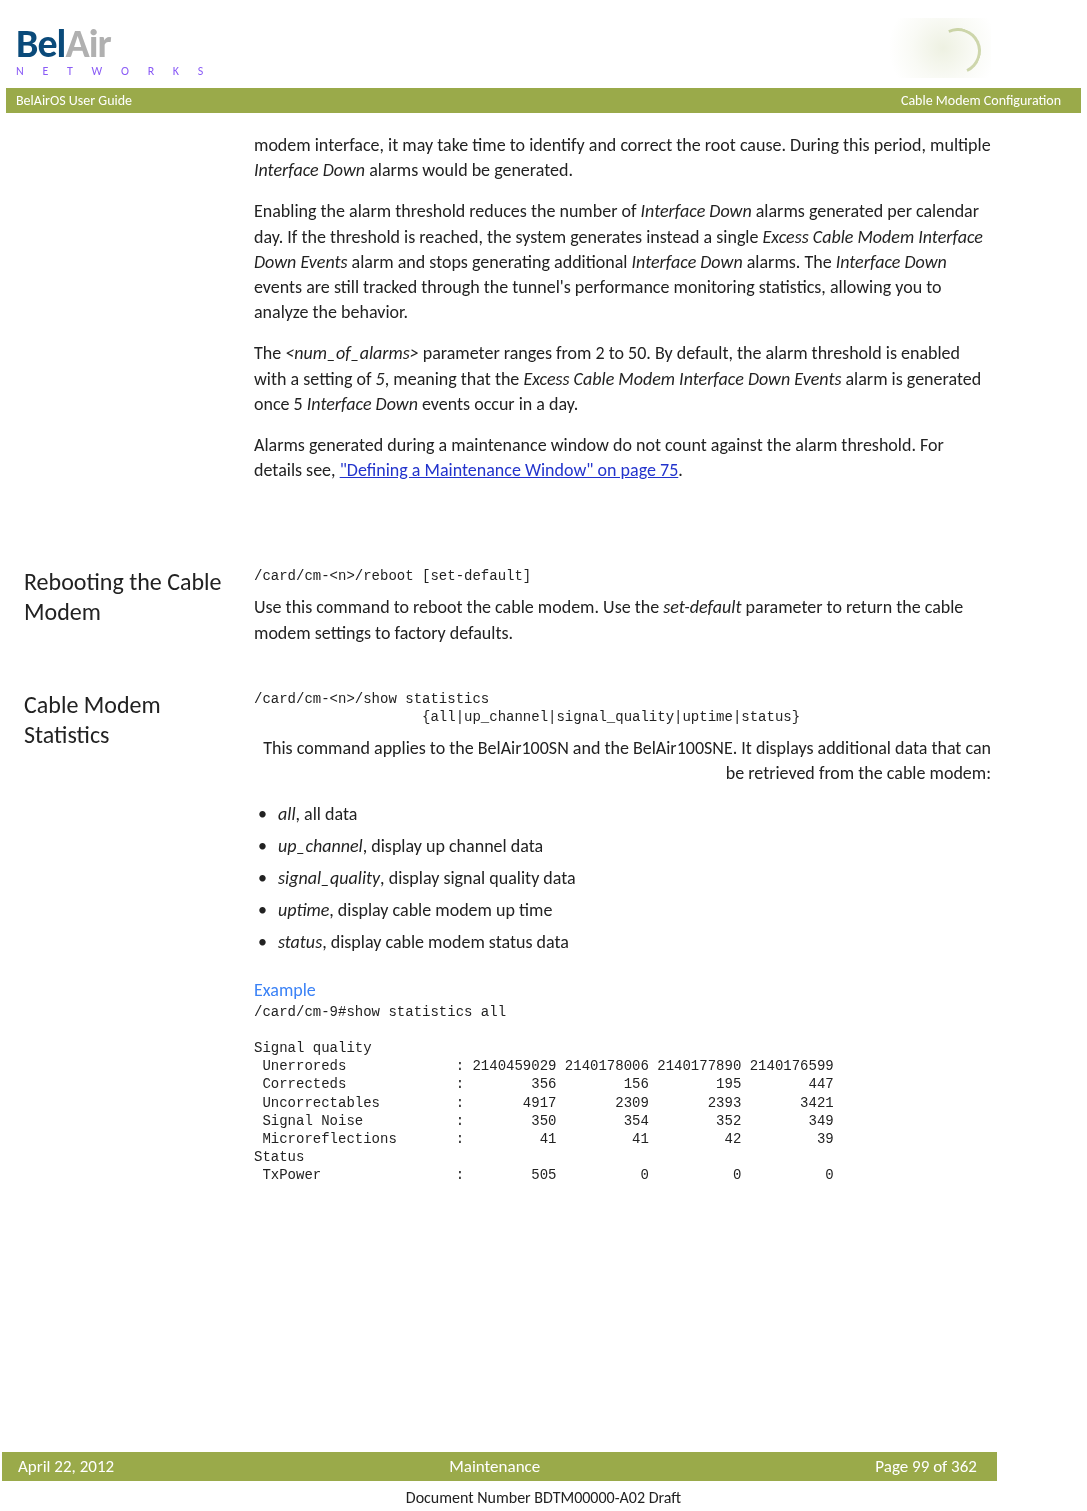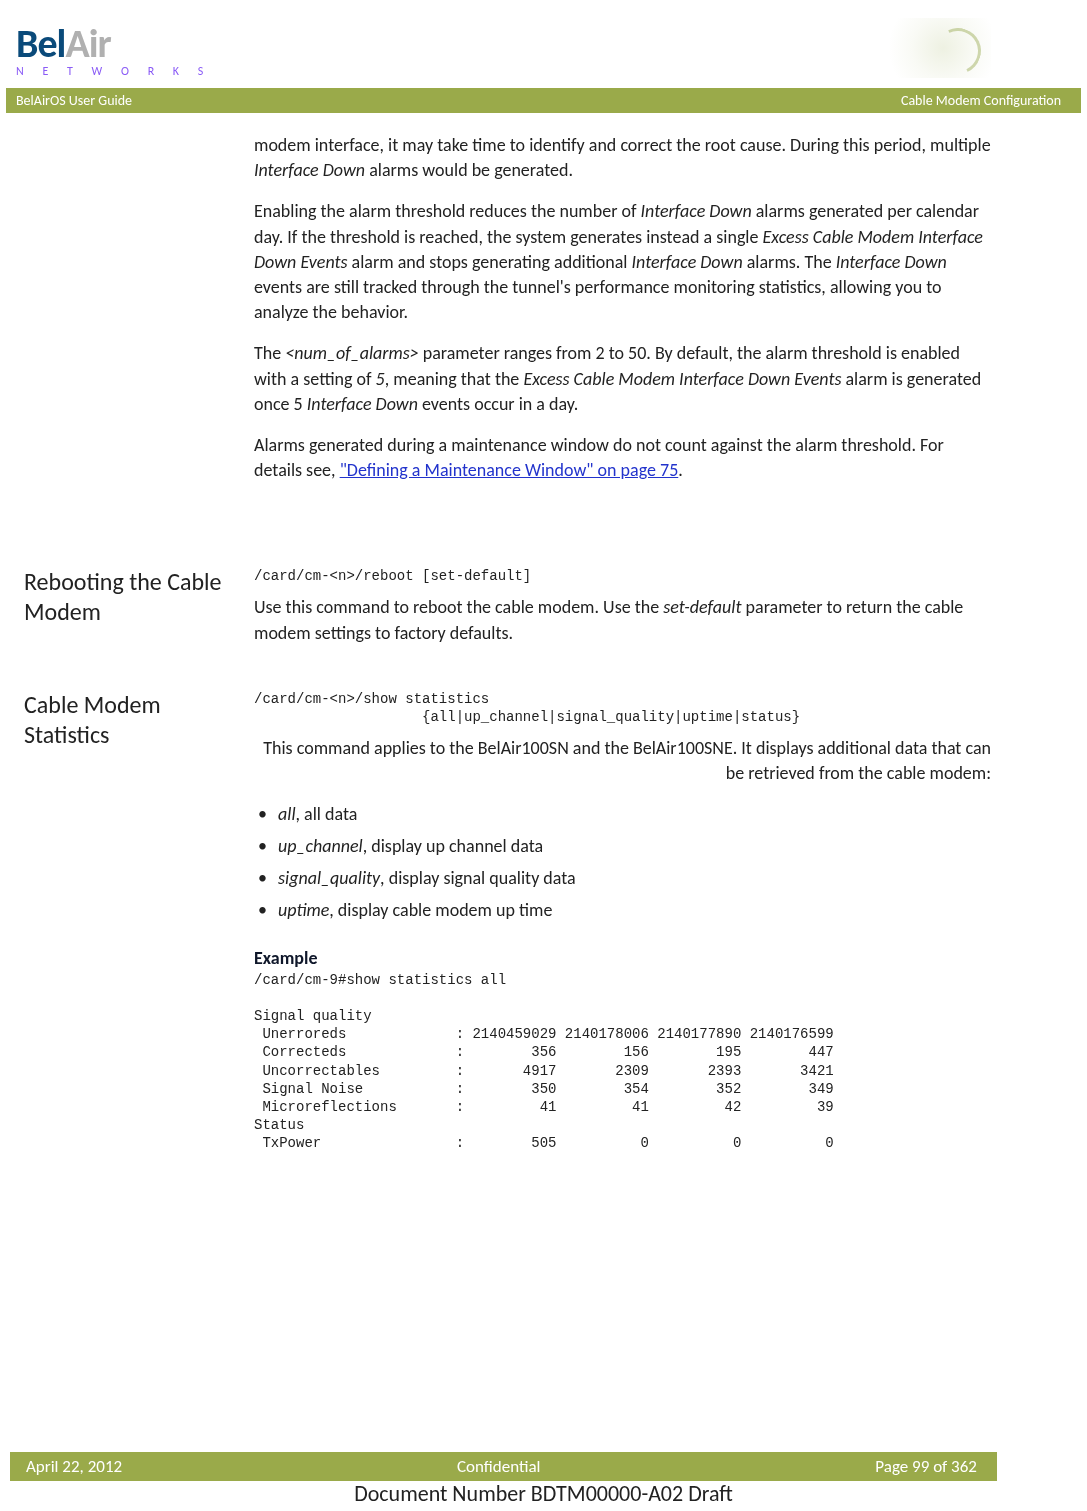--- a/index.html
+++ b/index.html
@@ -77,39 +77,39 @@
     line-height: 1.3;
     white-space: pre;
   }
   a.link { color: #2233cc; text-decoration: underline; }
   .section { display: flex; margin-top: 28px; }
   .section .sidebar { width: 230px; }
   .section .main { flex: 1; }
   ul.opts { list-style: none; padding-left: 0; margin-bottom: 14px; }
   ul.opts li { margin-bottom: 10px; padding-left: 24px; position: relative; }
   ul.opts li::before { content: "•"; position: absolute; left: 4px; }
-  .example-label { color: #0f172a; font-weight: bold; margin-top: 26px; margin-bottom: 2px; }
+  .example-label { color: #3b82f6; font-weight: normal; margin-top: 26px; margin-bottom: 2px; }
   .footer-bar {
     background: #9aaa4a;
     color: #fff;
     display: flex;
     justify-content: space-between;
     padding: 4px 20px 4px 16px;
     font-size: 17px;
     position: absolute;
     bottom: 30px;
-    left: 10px;
+    left: 2px;
     right: 90px;
   }
   .docnum {
     position: absolute;
     bottom: 4px;
     left: 0; right: 0;
     text-align: center;
-    font-size: 22px;
+    font-size: 16px;
   }
 </style>
 </head>
 <body>
 
 <div class="page">
   <div class="header">
     <div class="logo-left">
       <div class="logo-text">
         <span class="logo-bel">Bel</span><span class="logo-air">Air</span>
@@ -160,34 +160,35 @@
     </div>
     <div class="main">
       <div class="mono">/card/cm-&lt;n&gt;/show statistics
                     {all|up_channel|signal_quality|uptime|status}</div>
       <p style="margin-top:10px;text-align:right;">This command applies to the BelAir100SN and the BelAir100SNE. It displays additional data that can be retrieved from the cable modem:</p>
       <ul class="opts">
         <li><span class="ital">all</span><span>, all data</span></li>
         <li><span class="ital">up_channel</span><span>, display up channel data</span></li>
         <li><span class="ital">signal_quality</span><span>, display signal quality data</span></li>
         <li><span class="ital">uptime</span><span>, display cable modem up time</span></li>
+        <li><span class="ital">status</span><span>, display cable modem status data</span></li>
       </ul>
       <div class="example-label">Example</div>
       <div class="mono">/card/cm-9#show statistics all
 
 Signal quality
  Unerroreds             : 2140459029 2140178006 2140177890 2140176599
  Correcteds             :        356        156        195        447
  Uncorrectables         :       4917       2309       2393       3421
  Signal Noise           :        350        354        352        349
  Microreflections       :         41         41         42         39
 Status
  TxPower                :        505          0          0          0</div>
     </div>
   </div>
 
   <div class="footer-bar">
     <span>April 22, 2012</span>
-    <span>Confidential</span>
+    <span>Maintenance</span>
     <span>Page 99 of 362</span>
   </div>
   <div class="docnum">Document Number BDTM00000-A02 Draft</div>
 </div>
 
 </body></html>

